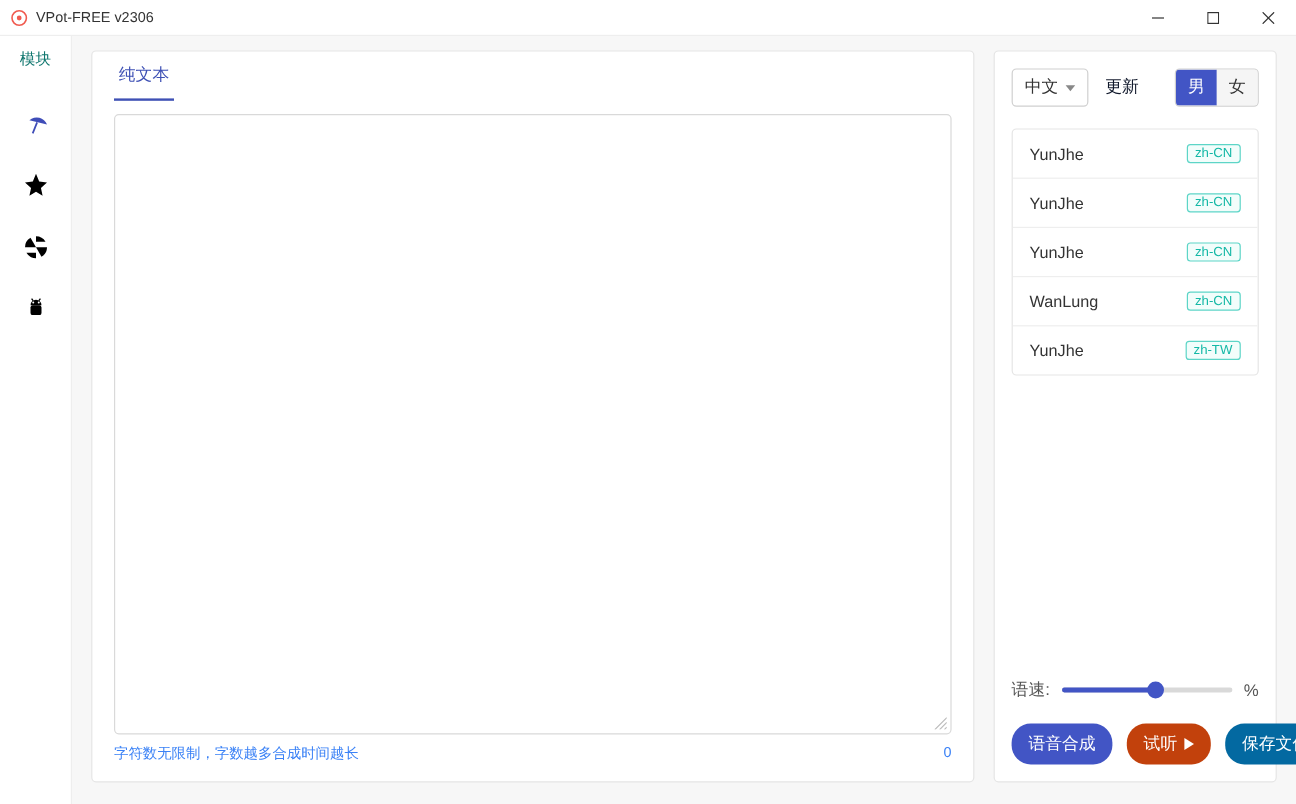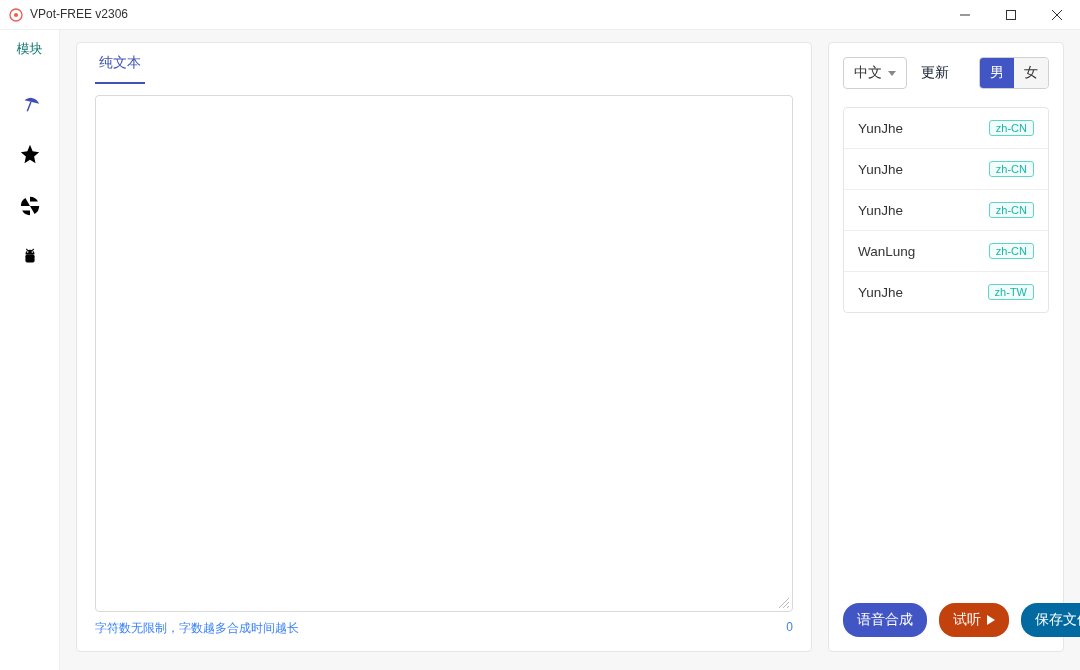--- a/index.html
+++ b/index.html
@@ -188,20 +188,29 @@
           <span class="locale-badge">zh-CN</span>
         </div>
         <div class="voice-item">
           <span>YunJhe</span>
           <span class="locale-badge">zh-TW</span>
         </div>
       </div>
 
       <div class="right-spacer"></div>
 
+      <div class="speed-row">
+        <span>语速:</span>
+        <div class="slider">
+          <div class="track"></div>
+          <div class="track-fill" id="speed-fill" style="width: 55%;"></div>
+          <div class="thumb" id="speed-thumb" style="left: 55%;"></div>
+        </div>
+        <span>%</span>
+      </div>
 
       <div class="action-row">
         <button class="btn btn-primary">语音合成</button>
         <button class="btn btn-secondary">
           <span>试听</span>
           <span class="play-triangle"></span>
         </button>
         <button class="btn btn-success">保存文件</button>
       </div>
 

